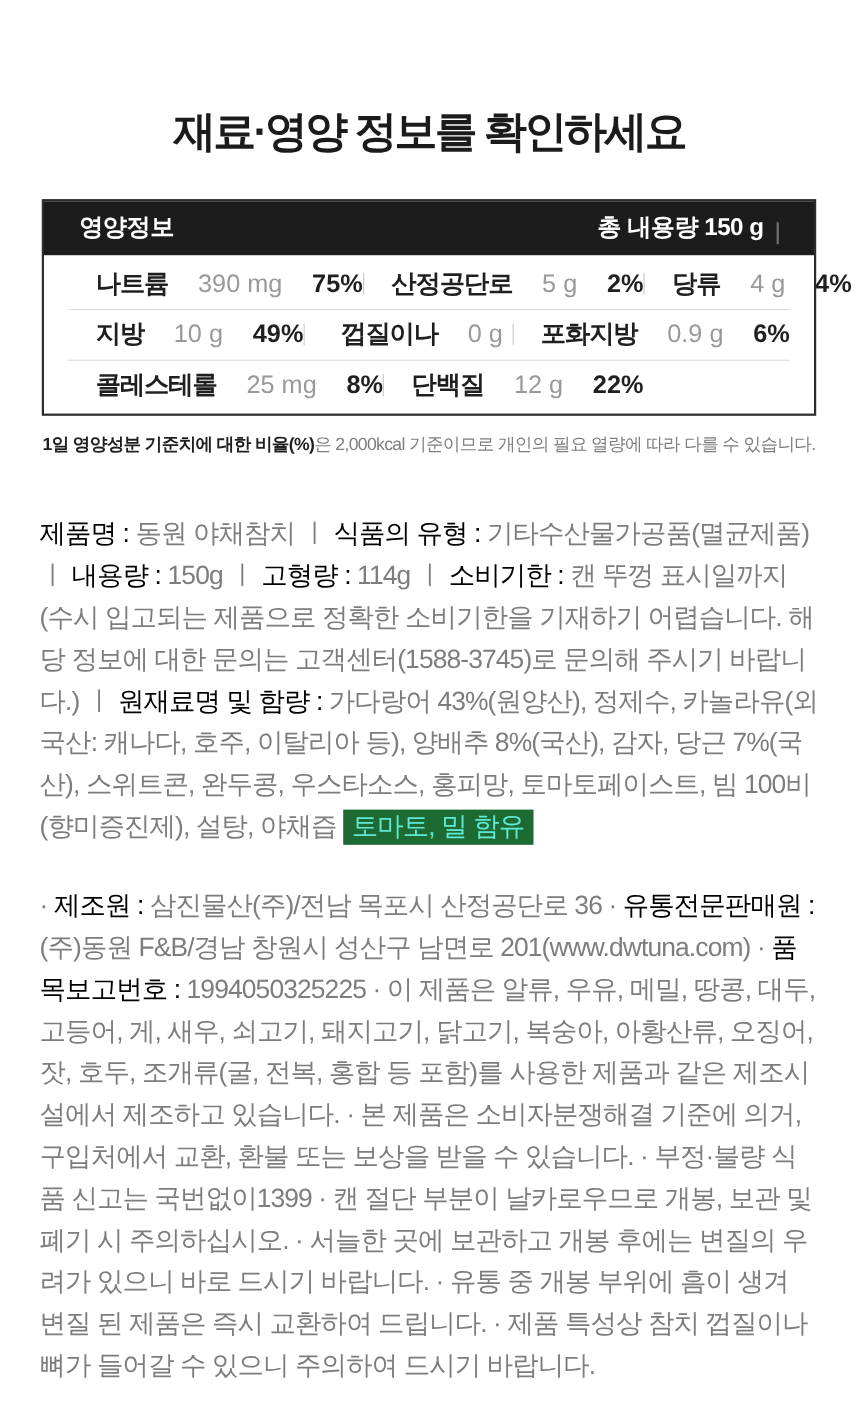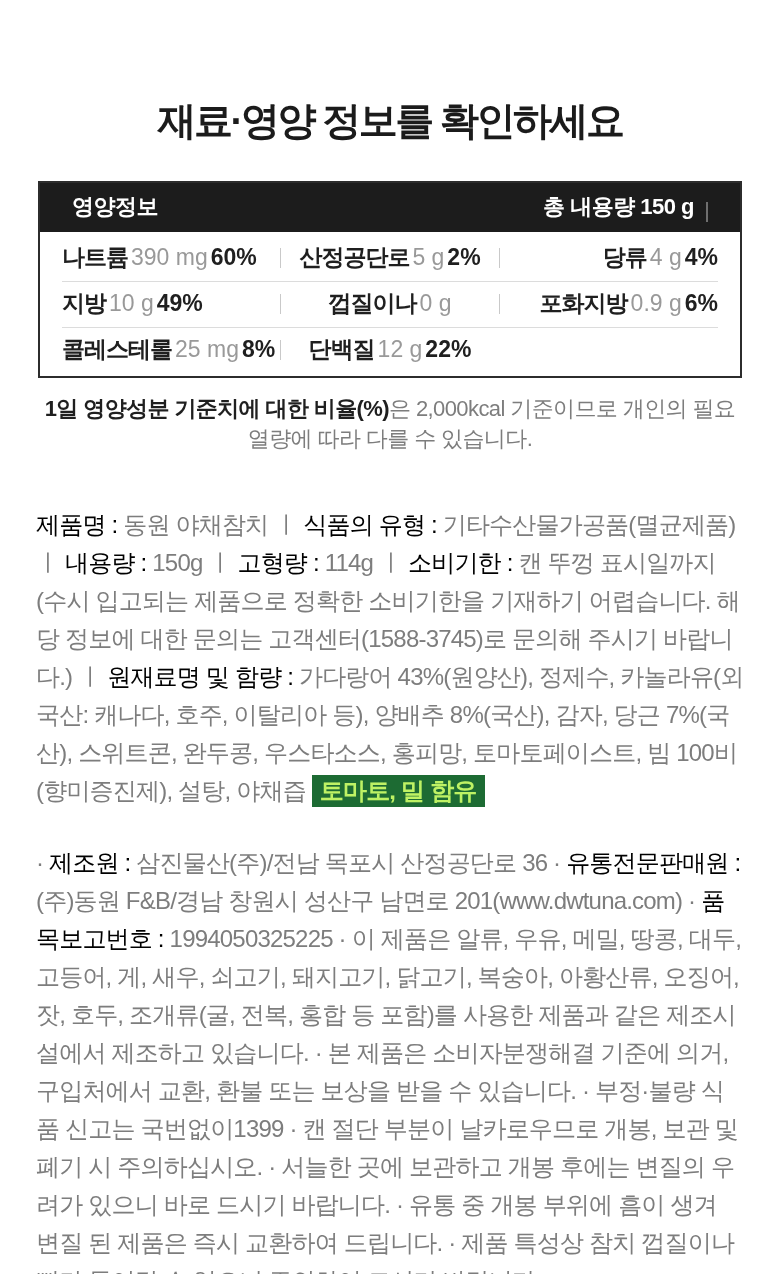--- a/index.html
+++ b/index.html
@@ -40,52 +40,52 @@
     letter-spacing: -0.5px;
   }
   .nh-right { display: flex; align-items: flex-end; gap: 12px; }
   .nh-div { width: 2px; height: 20px; background: #6f6f6f; }
   .nbody { padding: 3px 22px; }
   .nrow { display: flex; align-items: center; height: 46px; position: relative; }
   .nrow + .nrow::before {
     content: ""; position: absolute; left: 0; right: 0; top: 0;
     height: 1px; background: #dcdcdc;
   }
-  .ncell { flex: 1; display: flex; align-items: baseline; gap: 3px; font-size: 23px; white-space: nowrap; }
+  .ncell { flex: 1; display: flex; align-items: baseline; gap: 27px; font-size: 23px; white-space: nowrap; margin-left: 25px; }
   .ncell.pos0 { justify-content: flex-start; }
   .ncell.pos1 { justify-content: center; }
   .ncell.pos2 { justify-content: flex-end; }
   .nname { font-weight: 700; color: #1f1f1f; letter-spacing: -1px; }
   .nval { color: #999999; }
   .npct { font-weight: 700; color: #1f1f1f; }
   .vdiv { width: 1px; height: 20px; background: #c9c9c9; align-self: center; flex: 0 0 1px; }
   .vdiv.hidden { visibility: hidden; }
   .footnote {
     margin: 16px 38px 0;
     text-align: center;
-    font-size: 22px;
+    font-size: 16px;
     letter-spacing: -0.6px;
     color: #7d7d7d;
   }
   .footnote strong { color: #1f1f1f; font-weight: 700; }
   .para {
     margin: 0 36px;
     font-size: 24px;
     line-height: 38px;
     letter-spacing: -0.8px;
     color: #7d7d7d;
     word-break: break-all;
   }
   .para.details { margin-top: 52px; }
   .para.notices { margin-top: 34px; }
   .seg-bold { font-weight: 400; color: #000000; }
   .seg-highlight {
     background: var(--highlight-green, #1d6b33);
-    color: #bef264;
-    font-weight: 700;
+    color: #5eead4;
+    font-weight: 400;
     padding: 2px 8px 3px;
   }
 </style>
 </head>
 <body>
 
 <div class="page">
 
   <h1 class="title">재료·영양 정보를 확인하세요</h1>
 
@@ -95,21 +95,21 @@
       <span class="nh-right">
         <span>총 내용량 150 g</span>
         <span class="nh-div"></span>
       </span>
     </div>
     <div class="nbody">
         <div class="nrow">
           <div class="ncell pos0">
             <span class="nname">나트륨</span>
             <span class="nval">390 mg</span>
-            <span class="npct">60%</span>
+            <span class="npct">75%</span>
           </div>
           <span class="vdiv"></span>
           <div class="ncell pos1">
             <span class="nname">산정공단로</span>
             <span class="nval">5 g</span>
             <span class="npct">2%</span>
           </div>
           <span class="vdiv"></span>
           <div class="ncell pos2">
             <span class="nname">당류</span>

